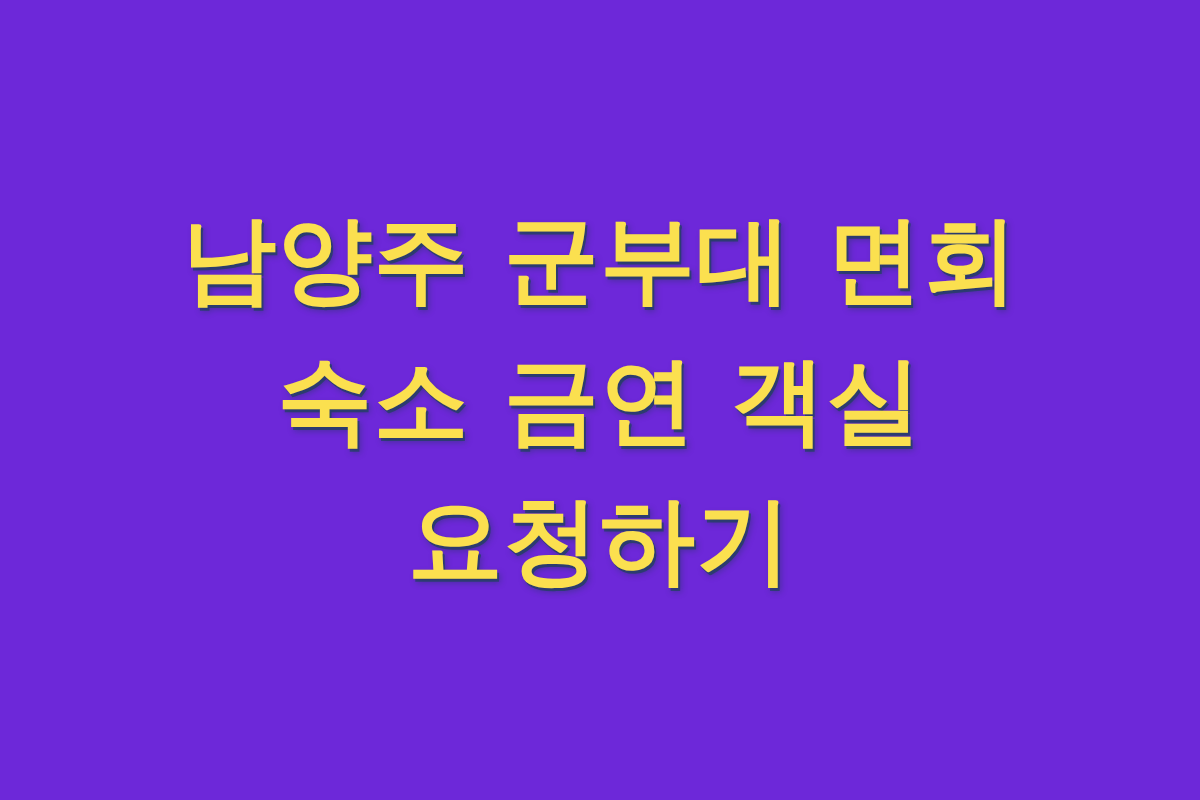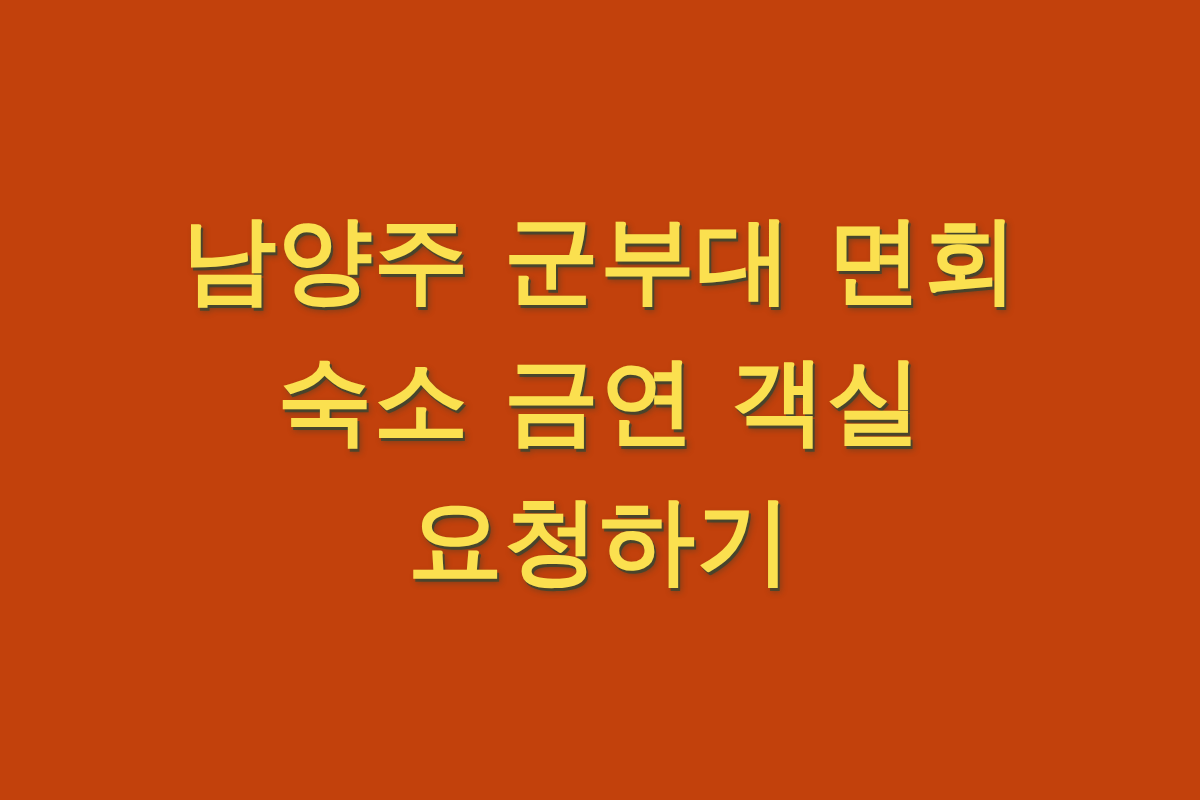--- a/index.html
+++ b/index.html
@@ -13,21 +13,21 @@
     height: 800px;
     overflow: hidden;
     font-family: "Liberation Sans", sans-serif;
   }
 
   #title-card {
     position: relative;
     width: 1200px;
     height: 800px;
     box-sizing: border-box;
-    background: #c2410c;
+    background: #6d28d9;
     display: flex;
     align-items: center;
     justify-content: center;
     overflow: hidden;
   }
 
   #headline-wrap {
     width: 952px;
     padding: 0 124px;
     box-sizing: content-box;

